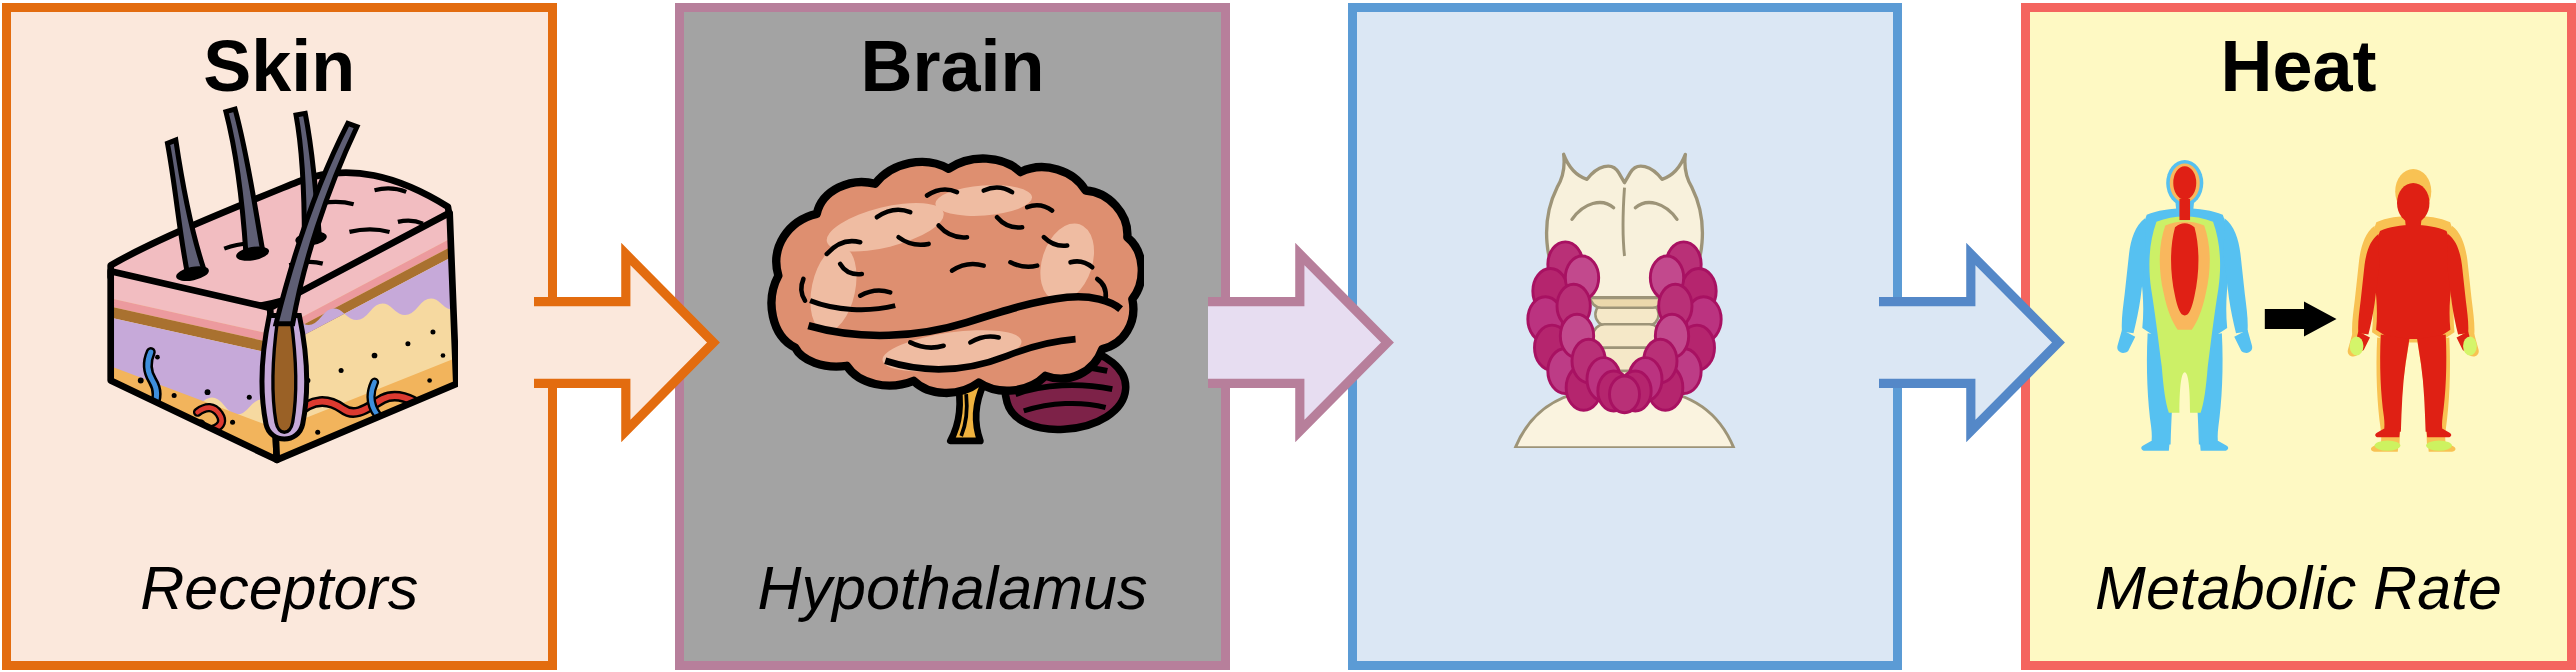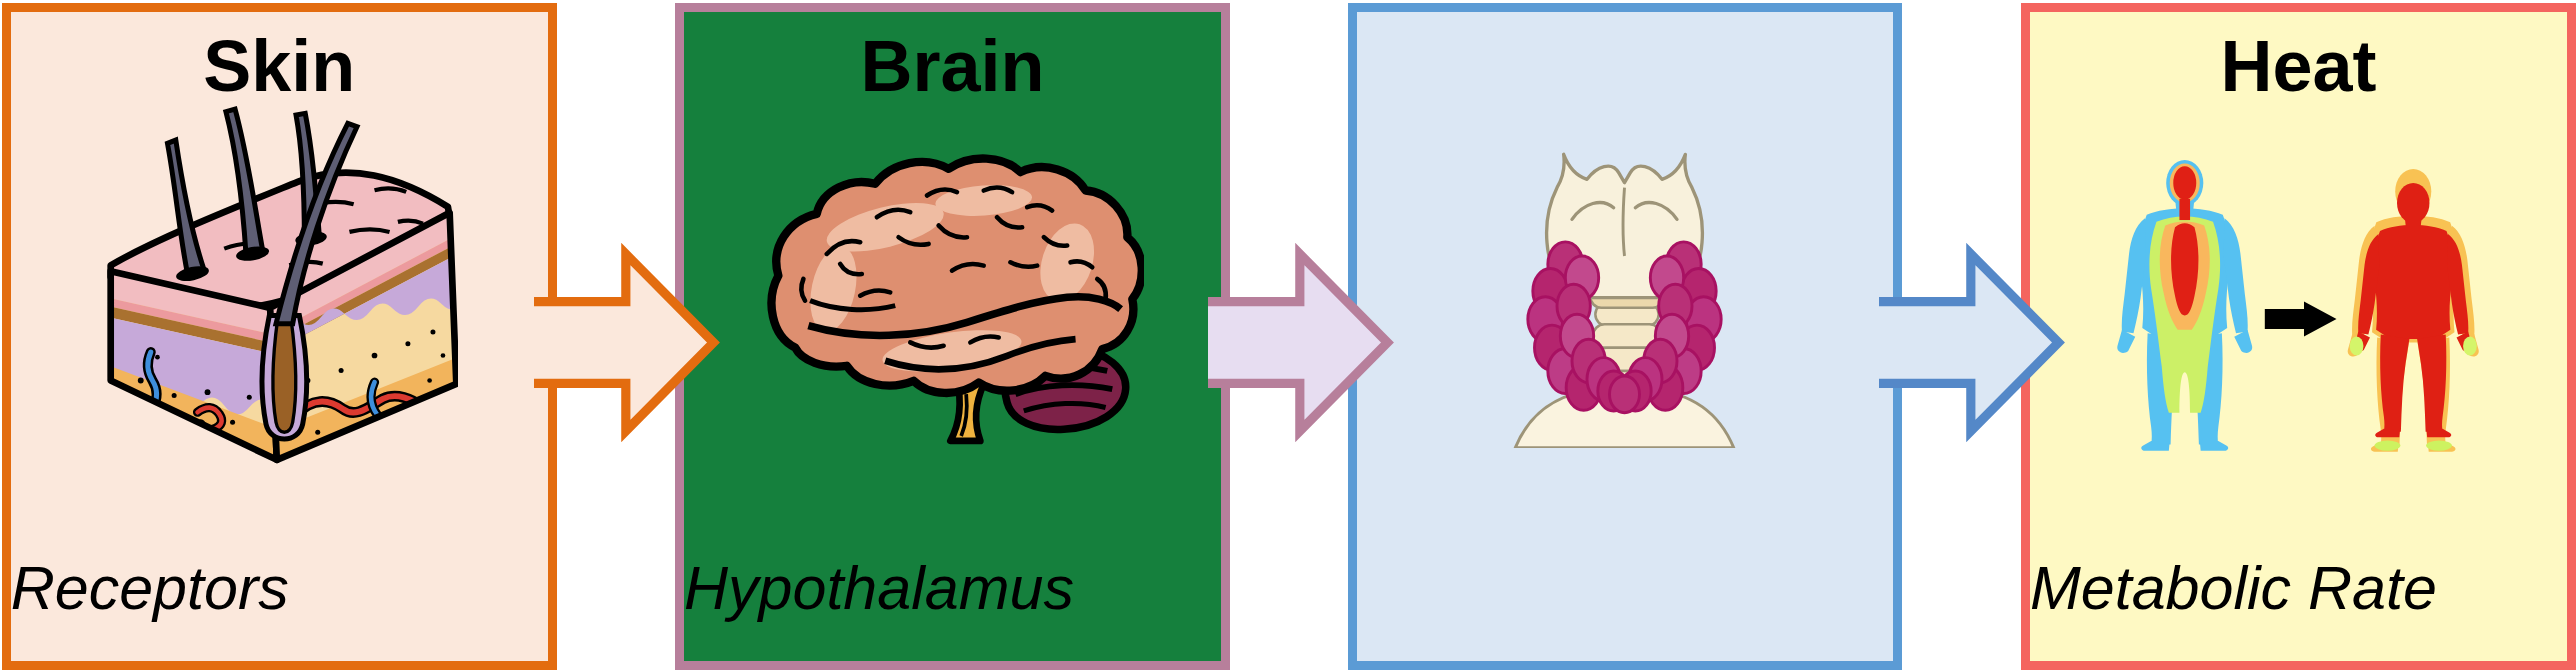--- a/index.html
+++ b/index.html
@@ -7,21 +7,21 @@
   .canvas{position:relative;width:2576px;height:672px;background:#ffffff;
           font-family:"Liberation Sans", sans-serif;color:#000;}
   .box{position:absolute;top:2.5px;height:667px;border:9.2px solid #000;
        box-sizing:border-box;z-index:1;}
   #box-skin{left:1.7px;width:555px;}
   #box-brain{left:675px;width:555px;}
   #box-thyroxin{left:1348px;width:554px;}
   #box-heat{left:2021px;width:555px;}
   .title{position:absolute;top:13.3px;left:0;width:100%;text-align:center;
          font-weight:bold;font-size:72px;line-height:1.15;}
-  .sub{position:absolute;bottom:38px;left:0;width:100%;
+  .sub{position:absolute;bottom:38px;left:0;width:100%;text-align:center;
        font-style:italic;font-size:61px;}
   .illo{position:absolute;}
   .illo-skin{left:88px;top:93px;width:359px;height:359px;}
   .illo-brain{left:76px;top:125px;width:384px;height:309px;}
   .illo-thyroid{left:155px;top:127px;width:225px;height:309px;}
   .illo-heat{left:38px;top:90px;width:467px;height:359px;}
   .flow-arrow{position:absolute;top:249px;width:192px;height:187px;z-index:5;
               overflow:visible;}
   #arrow-1{left:534px;}
   #arrow-2{left:1208px;}
@@ -115,21 +115,21 @@
       <g>
         <path d="M204,252 C194,300 192,342 200,382 C205,406 239,406 244,382 C252,342 250,300 240,252 Z" fill="#C6A9D9" stroke="#000" stroke-width="6"></path>
         <path d="M214,256 C208,300 206,345 212,380 C215,396 229,396 232,380 C238,345 236,300 230,256 Z" fill="#9A6126" stroke="#000" stroke-width="4"></path>
         <path d="M212,262 C230,190 258,100 298,22 L309,26 C272,104 244,192 232,262 Z" fill="#5E5E74" stroke="#000" stroke-width="6"></path>
       </g>
     </svg>
 
     <div class="sub">Receptors</div>
   </div>
 
-  <div class="box" id="box-brain" style="background: #15803d; border-color: rgb(183, 127, 155); color: rgb(0, 0, 0);">
+  <div class="box" id="box-brain" style="background: #a3a3a3; border-color: rgb(183, 127, 155); color: rgb(0, 0, 0);">
     <div class="title">Brain</div>
 
     <svg class="illo illo-brain" viewBox="0 0 460 370" role="img">
 
       <path d="M236,290 C242,318 240,342 228,364 L264,364 C256,342 258,318 268,296 Z" fill="#EFB23F" stroke="#000" stroke-width="8" stroke-linejoin="round"></path>
       <path d="M247,308 C249,328 247,344 241,358" fill="none" stroke="#000" stroke-width="4.5"></path>
 
       <g>
         <path d="M298,282 C306,254 344,244 380,252 C414,258 440,278 438,302 C436,328 404,348 364,350 C330,352 302,340 296,318 C292,304 293,292 298,282 Z" fill="#7D2248" stroke="#000" stroke-width="9"></path>
         <path d="M310,290 C340,276 380,272 416,280" fill="none" stroke="#000" stroke-width="7"></path>

